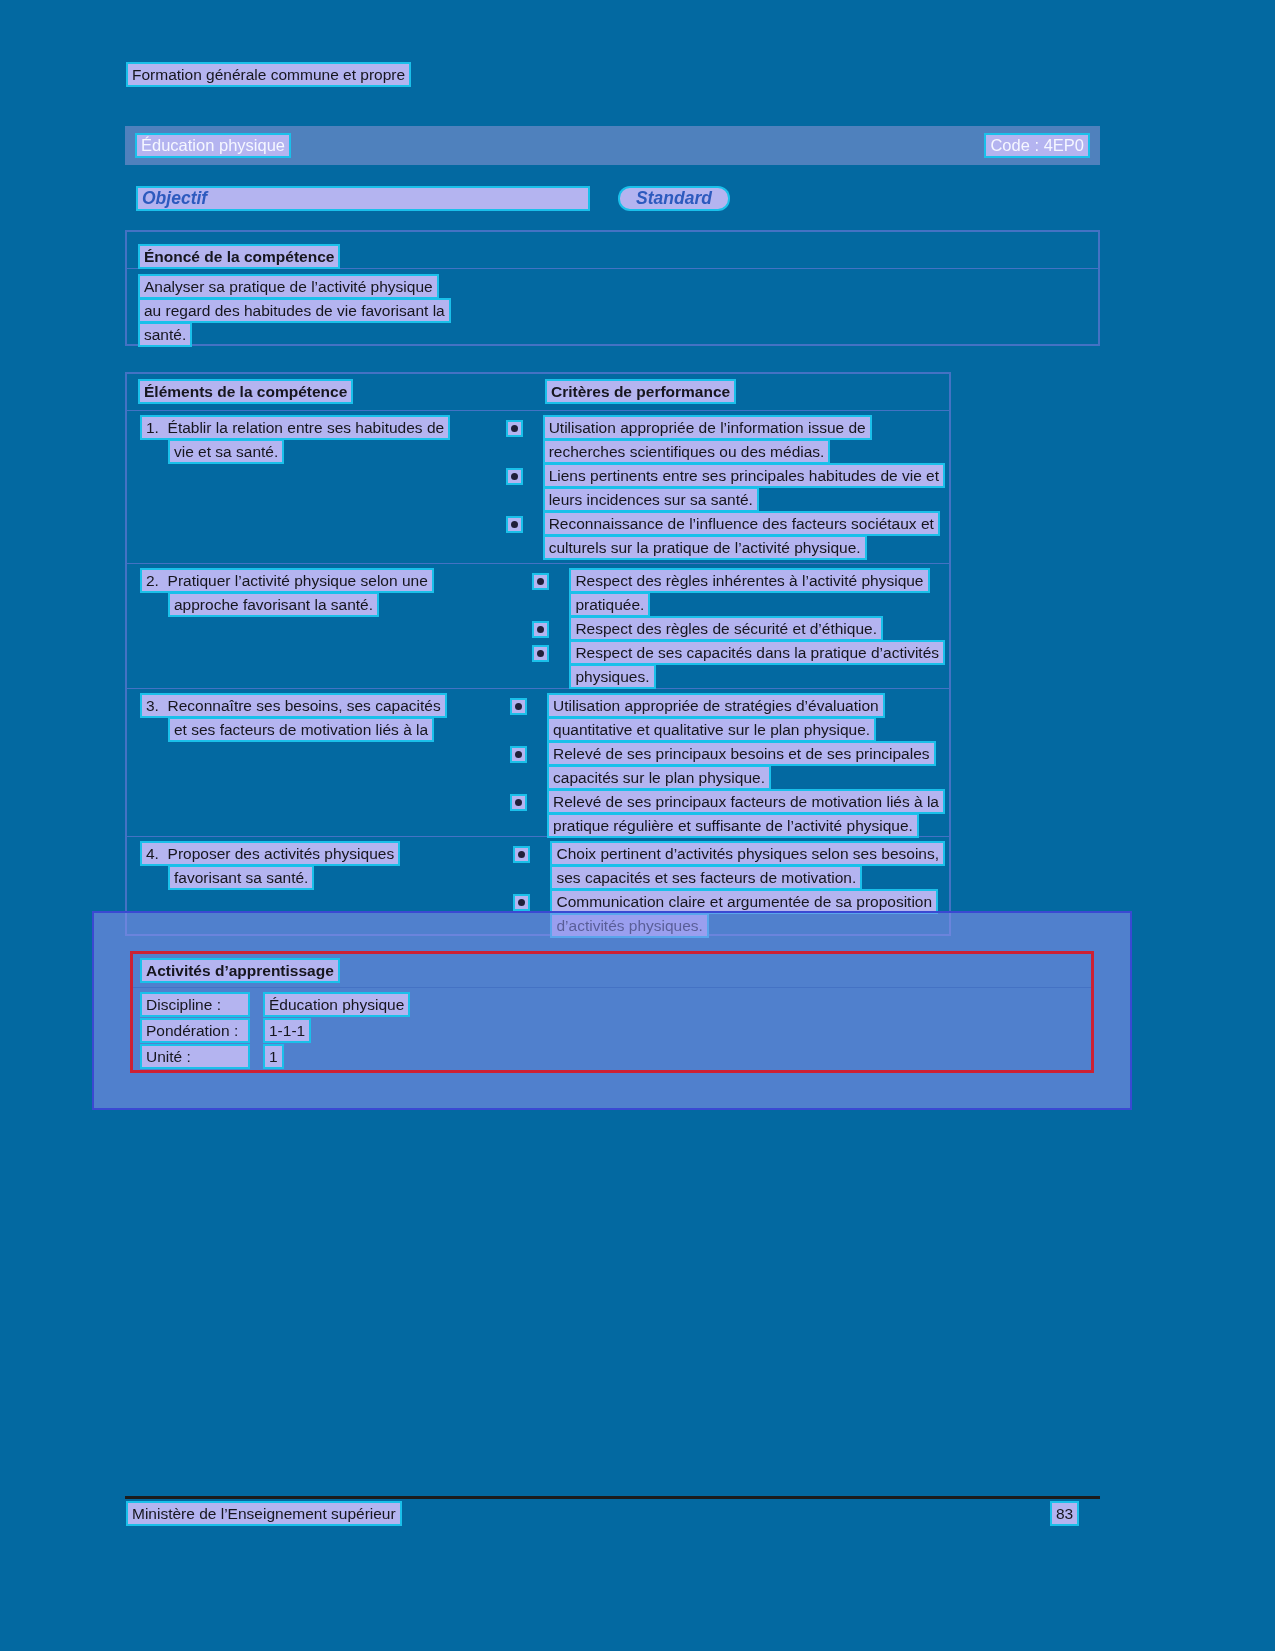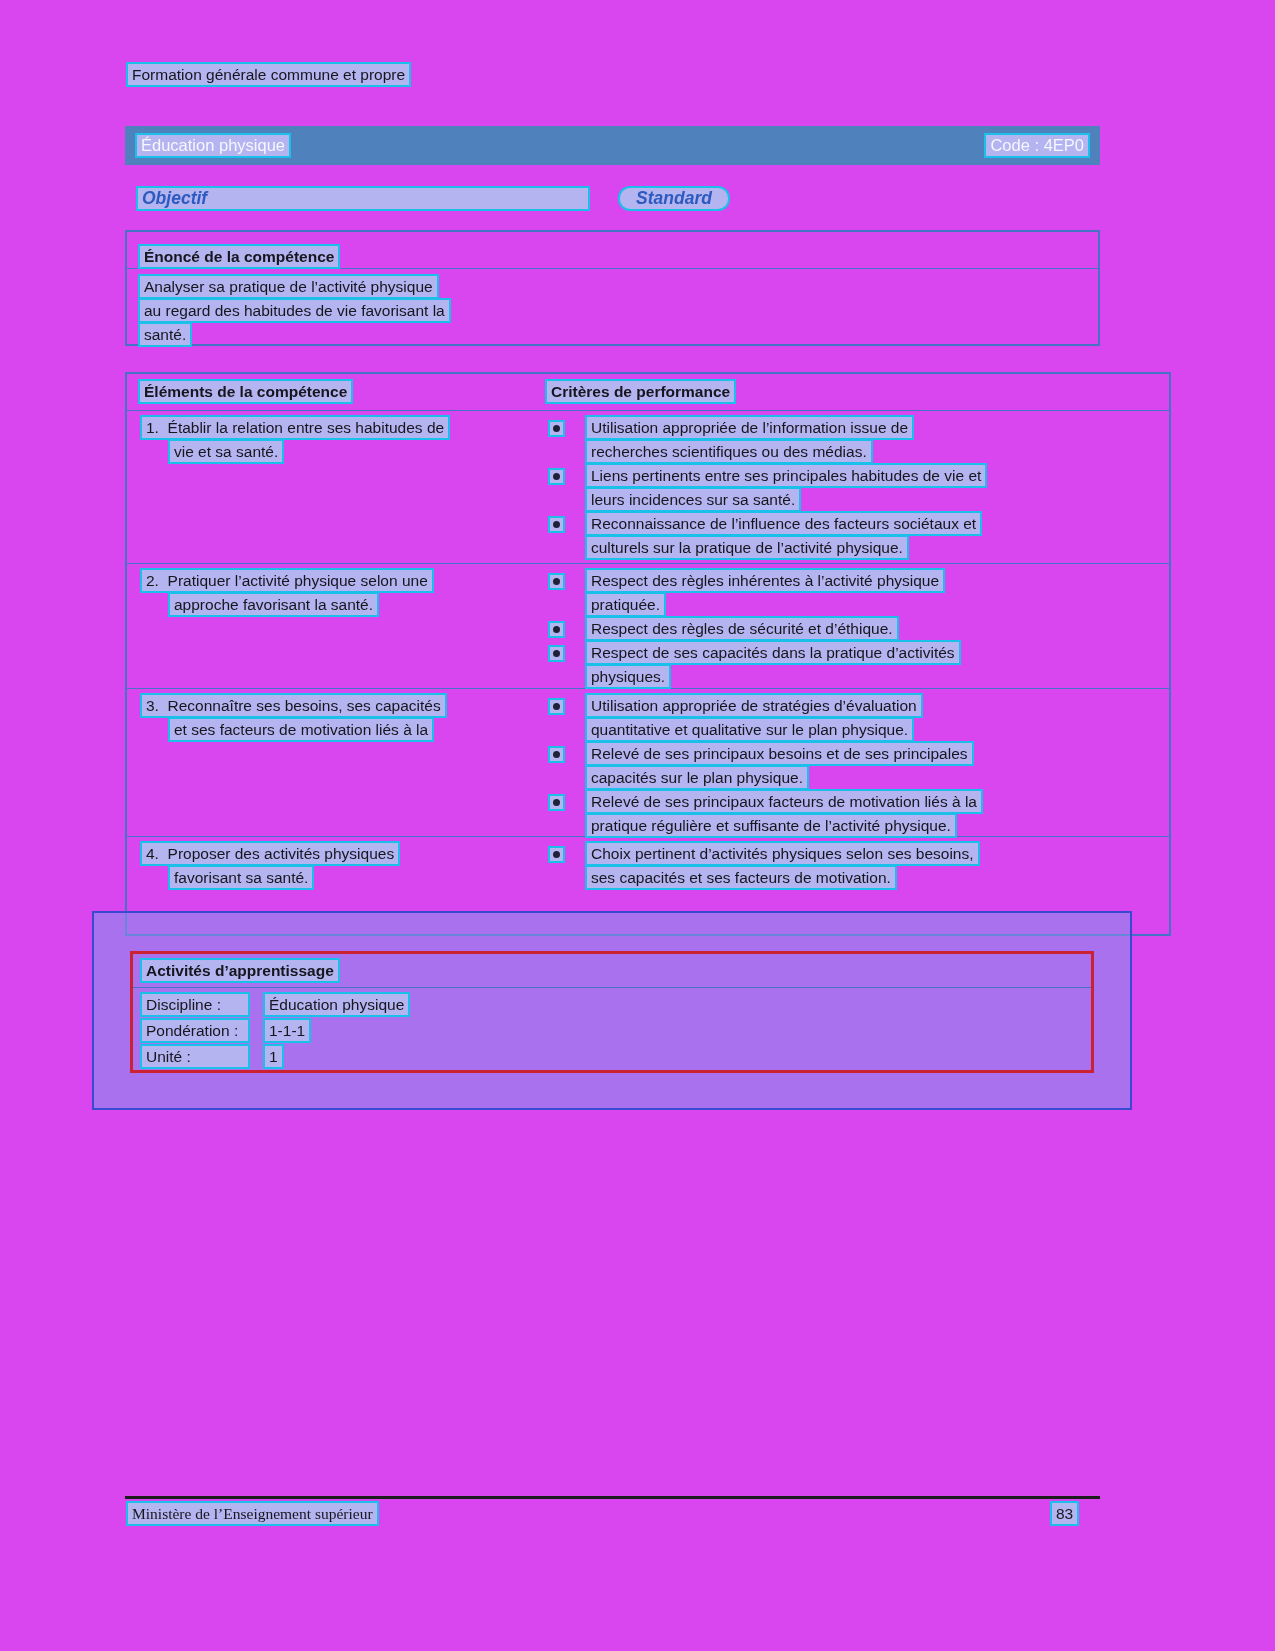--- a/index.html
+++ b/index.html
@@ -1,18 +1,18 @@
 <!DOCTYPE html>
 <html style="--banner_blue: #4f81bd; --table_border: #4472c4; --heading_blue: #2d5abe; --highlight_fill: #b4b4f0; --highlight_border: #1ac0ea; --annotation_red: #cc2133; --overlay_border: #3a49d2;"><head>
 <meta charset="utf-8">
 <style>
   * { margin:0; padding:0; box-sizing:border-box; }
   html,body { background:#ffffff; }
   body { font-family:"Liberation Sans", sans-serif; color:#16161e; }
-  .page { position:relative; width:1275px; height:1651px; background:#d946ef; overflow:hidden; font-size:15.5px; }
+  .page { position:relative; width:1275px; height:1651px; background:#0369a1; overflow:hidden; font-size:15.5px; }
 
   
   .hl {
     display:inline-block;
     background: var(--highlight_fill, #b4b4f0);
     box-shadow: 0 0 0 2px var(--highlight_border, #1ac0ea);
     padding:1px 4px;
     line-height:19px;
     white-space:pre;
   }
@@ -41,21 +41,21 @@
     font-size:17.5px; font-weight:bold; font-style:italic;
   }
   .heading-standard .hl { width:108px; text-align:center;border-radius:10px; }
 
   .blue-box { position:absolute; border:2px solid var(--table_border, #4472c4); background:transparent; }
   .box-title-row { height:37px; border-bottom:1.5px solid var(--table_border, #4472c4); padding:14px 0 0 13px; }
 
   .enonce-box { left:125px; top:230px; width:975px; height:116px; }
   .enonce-body { padding:7px 0 0 13px; }
 
-  .comp-table { left:125px; top:372px; width:1046px; height:564px; display:flex; flex-direction:column; }
+  .comp-table { left:125px; top:372px; width:826px; height:564px; display:flex; flex-direction:column; }
   .ctable-head { position:relative; height:37px; border-bottom:1.5px solid var(--table_border, #4472c4); flex:none; }
   .col1-h { position:absolute; left:13px; top:7px; }
   .col2-h { position:absolute; left:420px; top:7px; }
   .crow { display:flex; flex:none; }
   .crow + .crow { border-top:1.5px solid var(--table_border, #4472c4); }
   .r1 { height:152px; } .r2 { height:125px; } .r3 { height:148px; } .r4 { height:96px; }
   .cell-el { width:420px; padding:6px 0 0 15px; }
   .cell-el .cont { padding-left:28px; }
   .cell-cr { flex:1; padding:6px 6px 0 0; }
   .bullet { position:relative; padding-left:40px; }
@@ -74,21 +74,21 @@
     border:3px solid var(--annotation_red, #cc2133);
     z-index:6;
   }
   .activities-title-row { height:34px; border-bottom:1.5px solid var(--table_border, #4472c4); padding:6px 0 0 9px; }
   .activities-fields { padding:6px 0 0 9px; }
   .field-row { position:relative; height:26px; }
   .field-value { position:absolute; left:123px; top:0; }
   .field-label { min-width:106px; }
 
   .footer-rule { position:absolute; left:125px; top:1496px; width:975px; height:3px; background:#1c1c1c; }
-  .footer-left { position:absolute; left:128px; top:1503px;font-family:Liberation Serif, serif; }
+  .footer-left { position:absolute; left:128px; top:1503px; }
   .footer-right { position:absolute; left:1052px; top:1503px; }
 </style>
 </head>
 <body>
 
 <div class="page">
 
   <div class="doc-header-label">
     <span class="hl">Formation générale commune et propre</span>
   </div>
@@ -197,20 +197,25 @@
       <div class="cell-el">
         <div class="line"><span class="hl">4.  Proposer des activités physiques</span></div>
         <div class="line cont"><span class="hl">favorisant sa santé.</span></div>
       </div>
       <div class="cell-cr">
         <div class="bullet">
           <span class="hl bdot"></span>
           <div class="line"><span class="hl">Choix pertinent d’activités physiques selon ses besoins,</span></div>
           <div class="line"><span class="hl">ses capacités et ses facteurs de motivation.</span></div>
         </div>
+        <div class="bullet">
+          <span class="hl bdot"></span>
+          <div class="line"><span class="hl">Communication claire et argumentée de sa proposition</span></div>
+          <div class="line"><span class="hl">d’activités physiques.</span></div>
+        </div>
       </div>
     </div>
   </div>
 
   <div class="overlay"></div>
 
   <div class="activities-box">
     <div class="activities-title-row">
       <span class="hl b">Activités d’apprentissage</span>
     </div>

